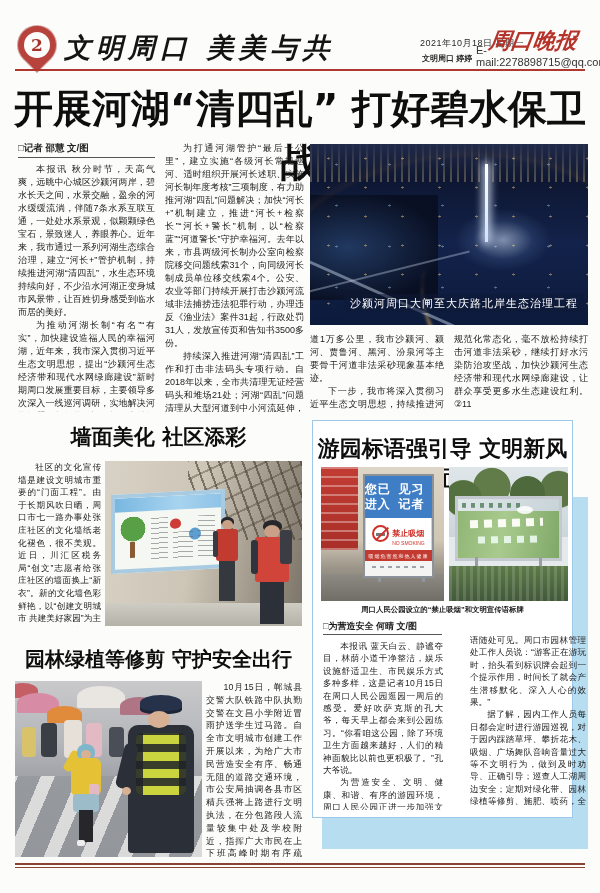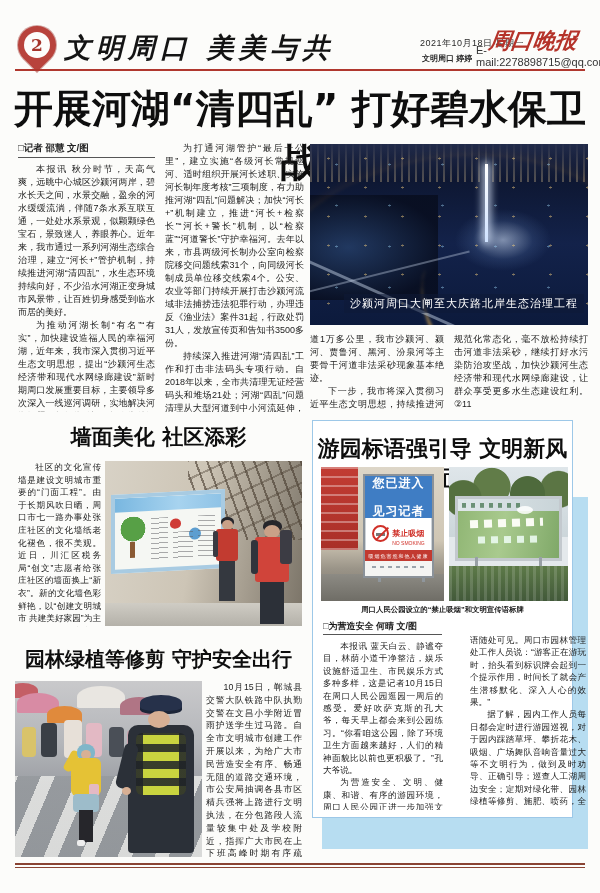--- a/index.html
+++ b/index.html
@@ -197,22 +197,22 @@
           background-image:repeating-linear-gradient(180deg,rgba(255,255,255,.35) 0 2px,transparent 2px 9px),
                            linear-gradient(#c23c33,#a92f28); }
   .ph4a-ground { left:0; bottom:0; width:100%; height:20%;
           background:linear-gradient(#8d8b84,#6f6d66); }
   .ph4a-leg1,{ }
   .ph4a-leg1 { left:46%; bottom:14%; width:3px; height:14px; background:#8f969c; }
   .ph4a-leg2 { left:82%; bottom:14%; width:3px; height:14px; background:#8f969c; }
   .ph4a-sign { left:34%; top:5%; width:58%; height:78%; background:#fff;
           border:2px solid #8b9299; box-shadow:inset 0 0 0 1px #cdd3d8; overflow:hidden; }
   .ph4a-sign > div { position:relative; }
-  .sign-blue { height:42%; background:#3f7dc4; color:#fff; display:flex; flex-direction:column;
-          align-items:center; justify-content:space-between; font-size:12px; font-weight:bold; line-height:1.2;
+  .sign-blue { height:42%; background:#3f7dc4; color:#fff; display:flex; flex-direction:row;
+          align-items:center; justify-content:flex-end; font-size:12px; font-weight:bold; line-height:1.2;
           letter-spacing:1px; }
   .sign-white { height:32%; display:flex; align-items:center; justify-content:center; gap:3px; }
   .nosmoke-icon { width:17px; height:17px; border:2px solid #d03028; border-radius:50%; position:relative; }
   .nosmoke-icon:before { content:""; position:absolute; left:2px; top:6px; width:9px; height:3px; background:#777; }
   .nosmoke-icon:after { content:""; position:absolute; left:-1px; top:6px; width:18px; height:2px;
           background:#d03028; transform:rotate(-45deg); }
   .sign-zh { color:#d03028; font-weight:bold; font-size:8px; }
   .sign-en { color:#d03028; font-size:5px; display:block; }
   .sign-redband { height:11%; background:#c23a30; color:#fff; font-size:5px; display:flex;
           align-items:center; justify-content:center; letter-spacing:1px; }

